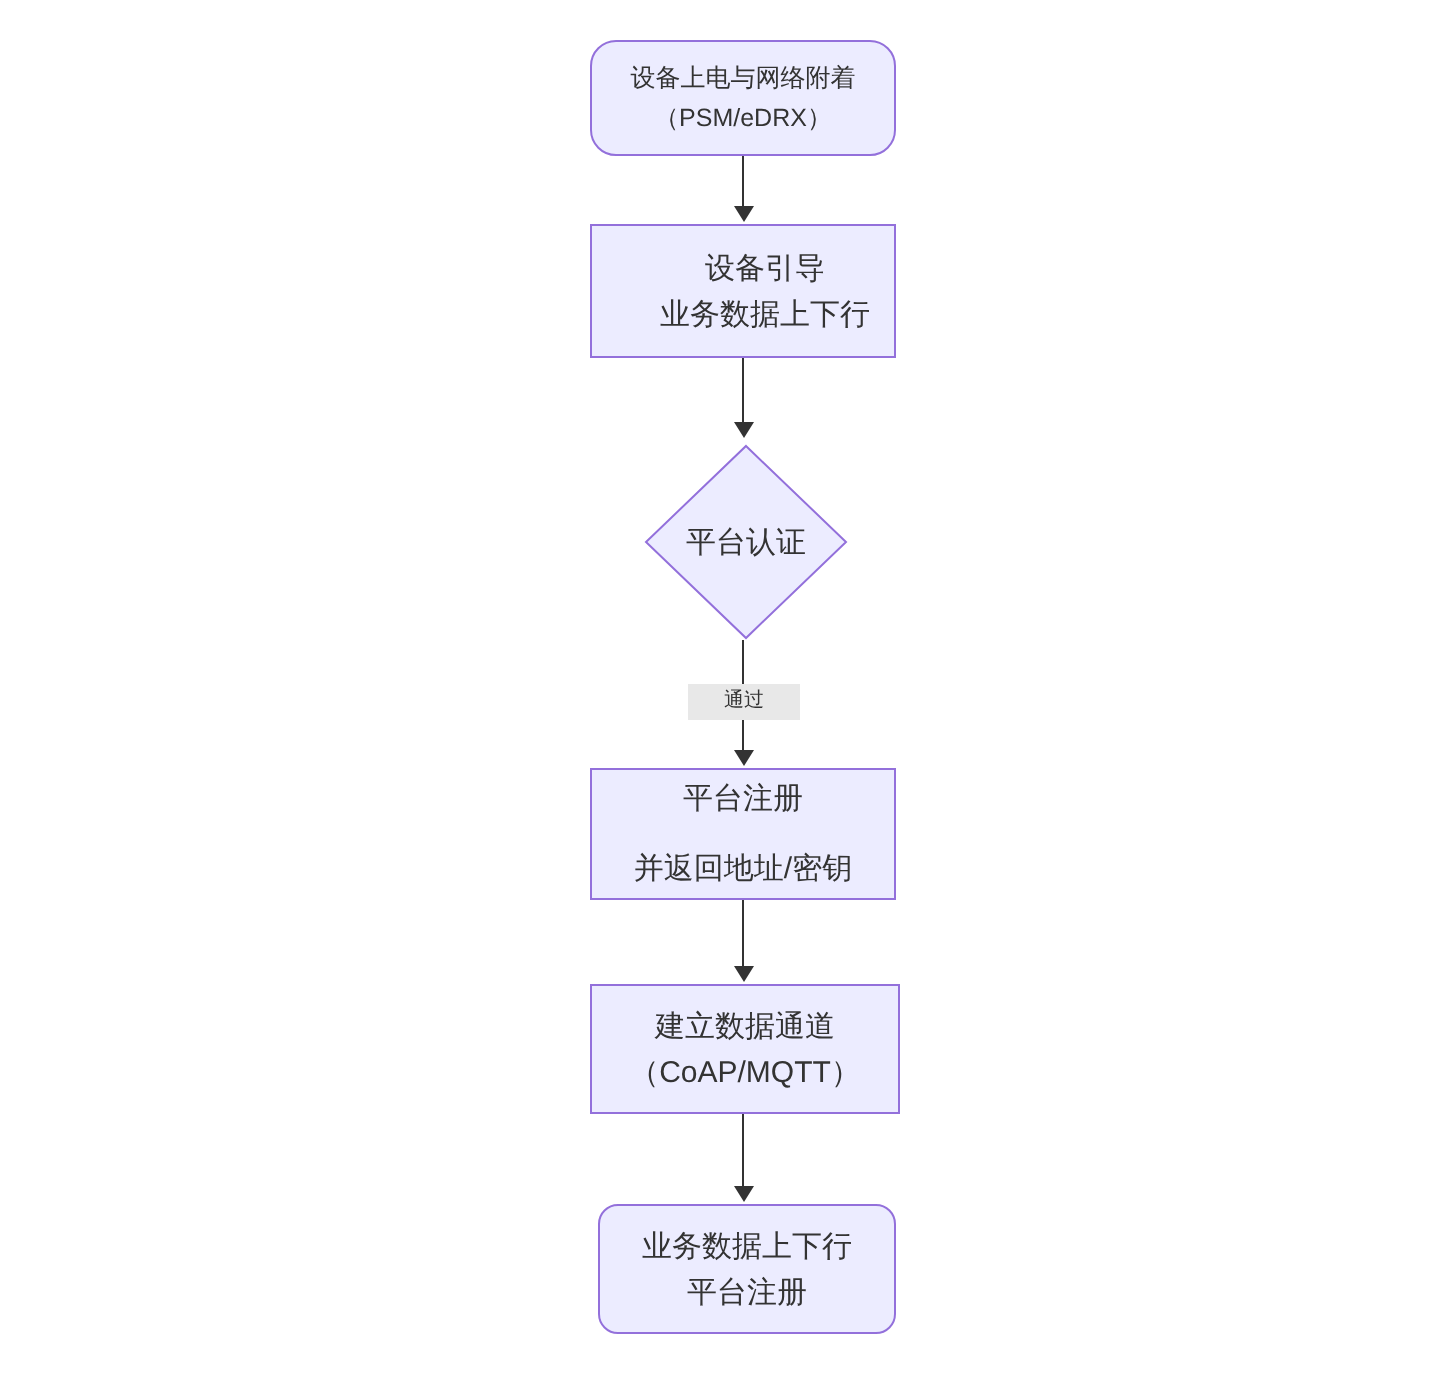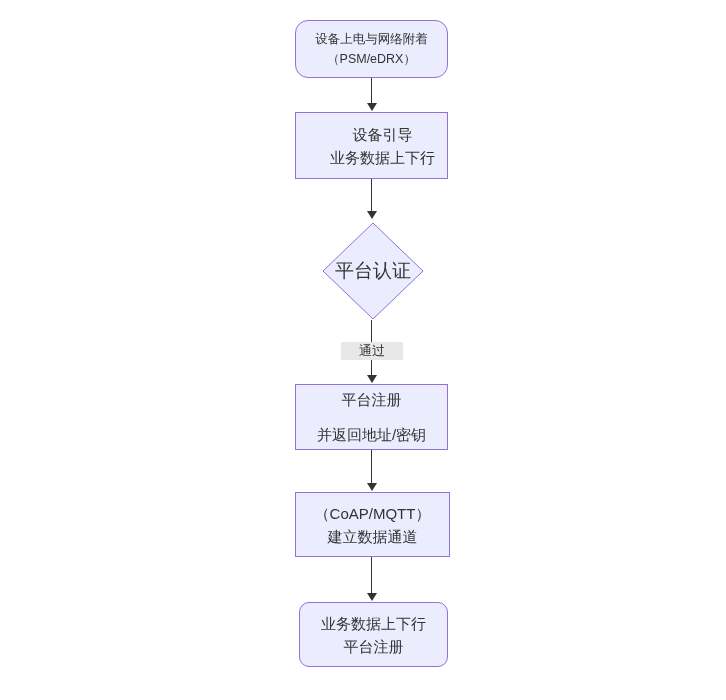--- a/index.html
+++ b/index.html
@@ -51,30 +51,30 @@
     width: 104px;
     height: 100px;
   }
   .diamond-wrap svg { display: block; }
   .diamond-label {
     position: absolute;
     top: 0; left: 0; right: 0; bottom: 0;
     display: flex;
     align-items: center;
     justify-content: center;
-    font-size: 19px;
+    font-size: 15px;
   }
   .edge-label {
     position: absolute;
     left: 372px;
     top: 342px;
     transform: translateX(-50%);
     background: var(--edge-label-bg, #e8e8e8);
     padding: 0 18px;
-    font-size: 13px;
+    font-size: 10px;
     line-height: 18px;
     white-space: nowrap;
   }
 </style>
 </head>
 <body>
 
 <div class="canvas">
 
   <div class="node-rect small-text" style="top:20px;height:58px;">
@@ -106,22 +106,22 @@
 
   <div class="node-rect" style="top:384px;height:66px;gap:12px;">
     <span>平台注册</span>
     <span>并返回地址/密钥</span>
   </div>
 
   <div class="edge-line" style="top:450px;height:34px;"></div>
   <div class="arrow-head" style="top:483px;"></div>
 
   <div class="node-rect" style="top:492px;height:65px;width:155px;">
+    <span>建立数据通道</span>
     <span>（CoAP/MQTT）</span>
-    <span>建立数据通道</span>
   </div>
 
   <div class="edge-line" style="top:557px;height:37px;"></div>
   <div class="arrow-head" style="top:593px;"></div>
 
   <div class="node-rect" style="top:602px;height:65px;left:299px;width:149px;border-radius:10px;">
     <span>业务数据上下行</span>
     <span>平台注册</span>
   </div>
 

